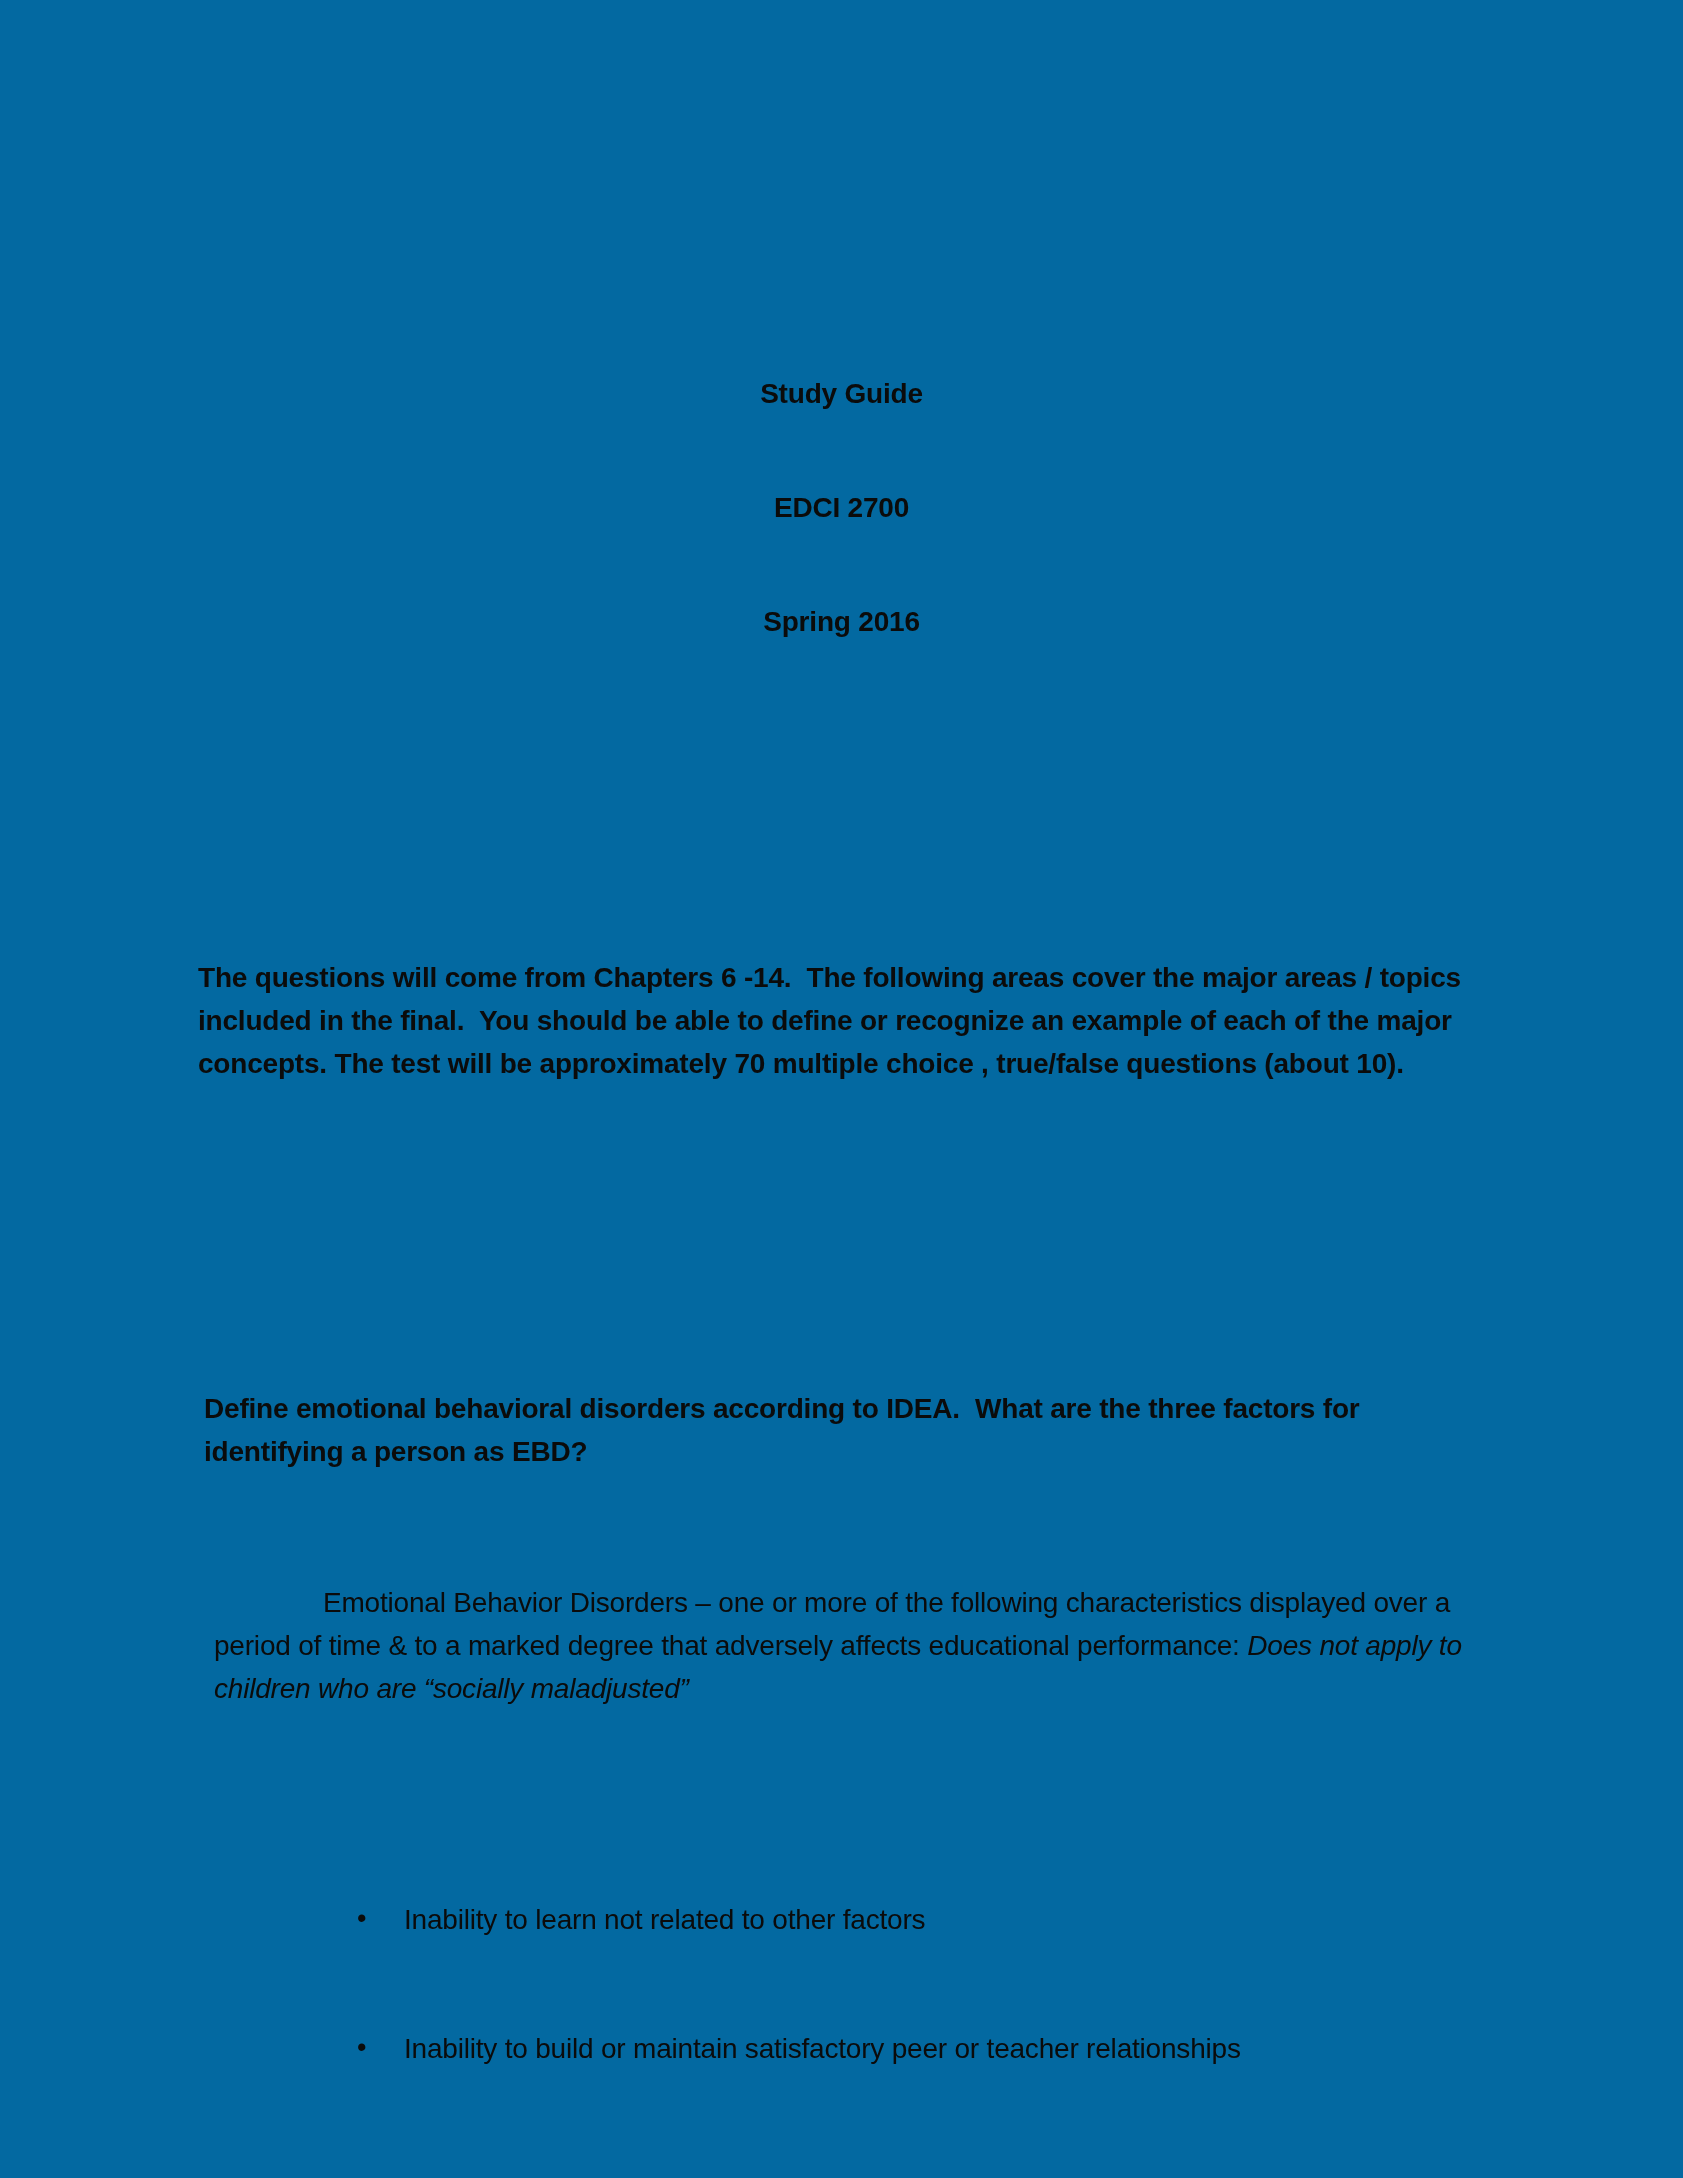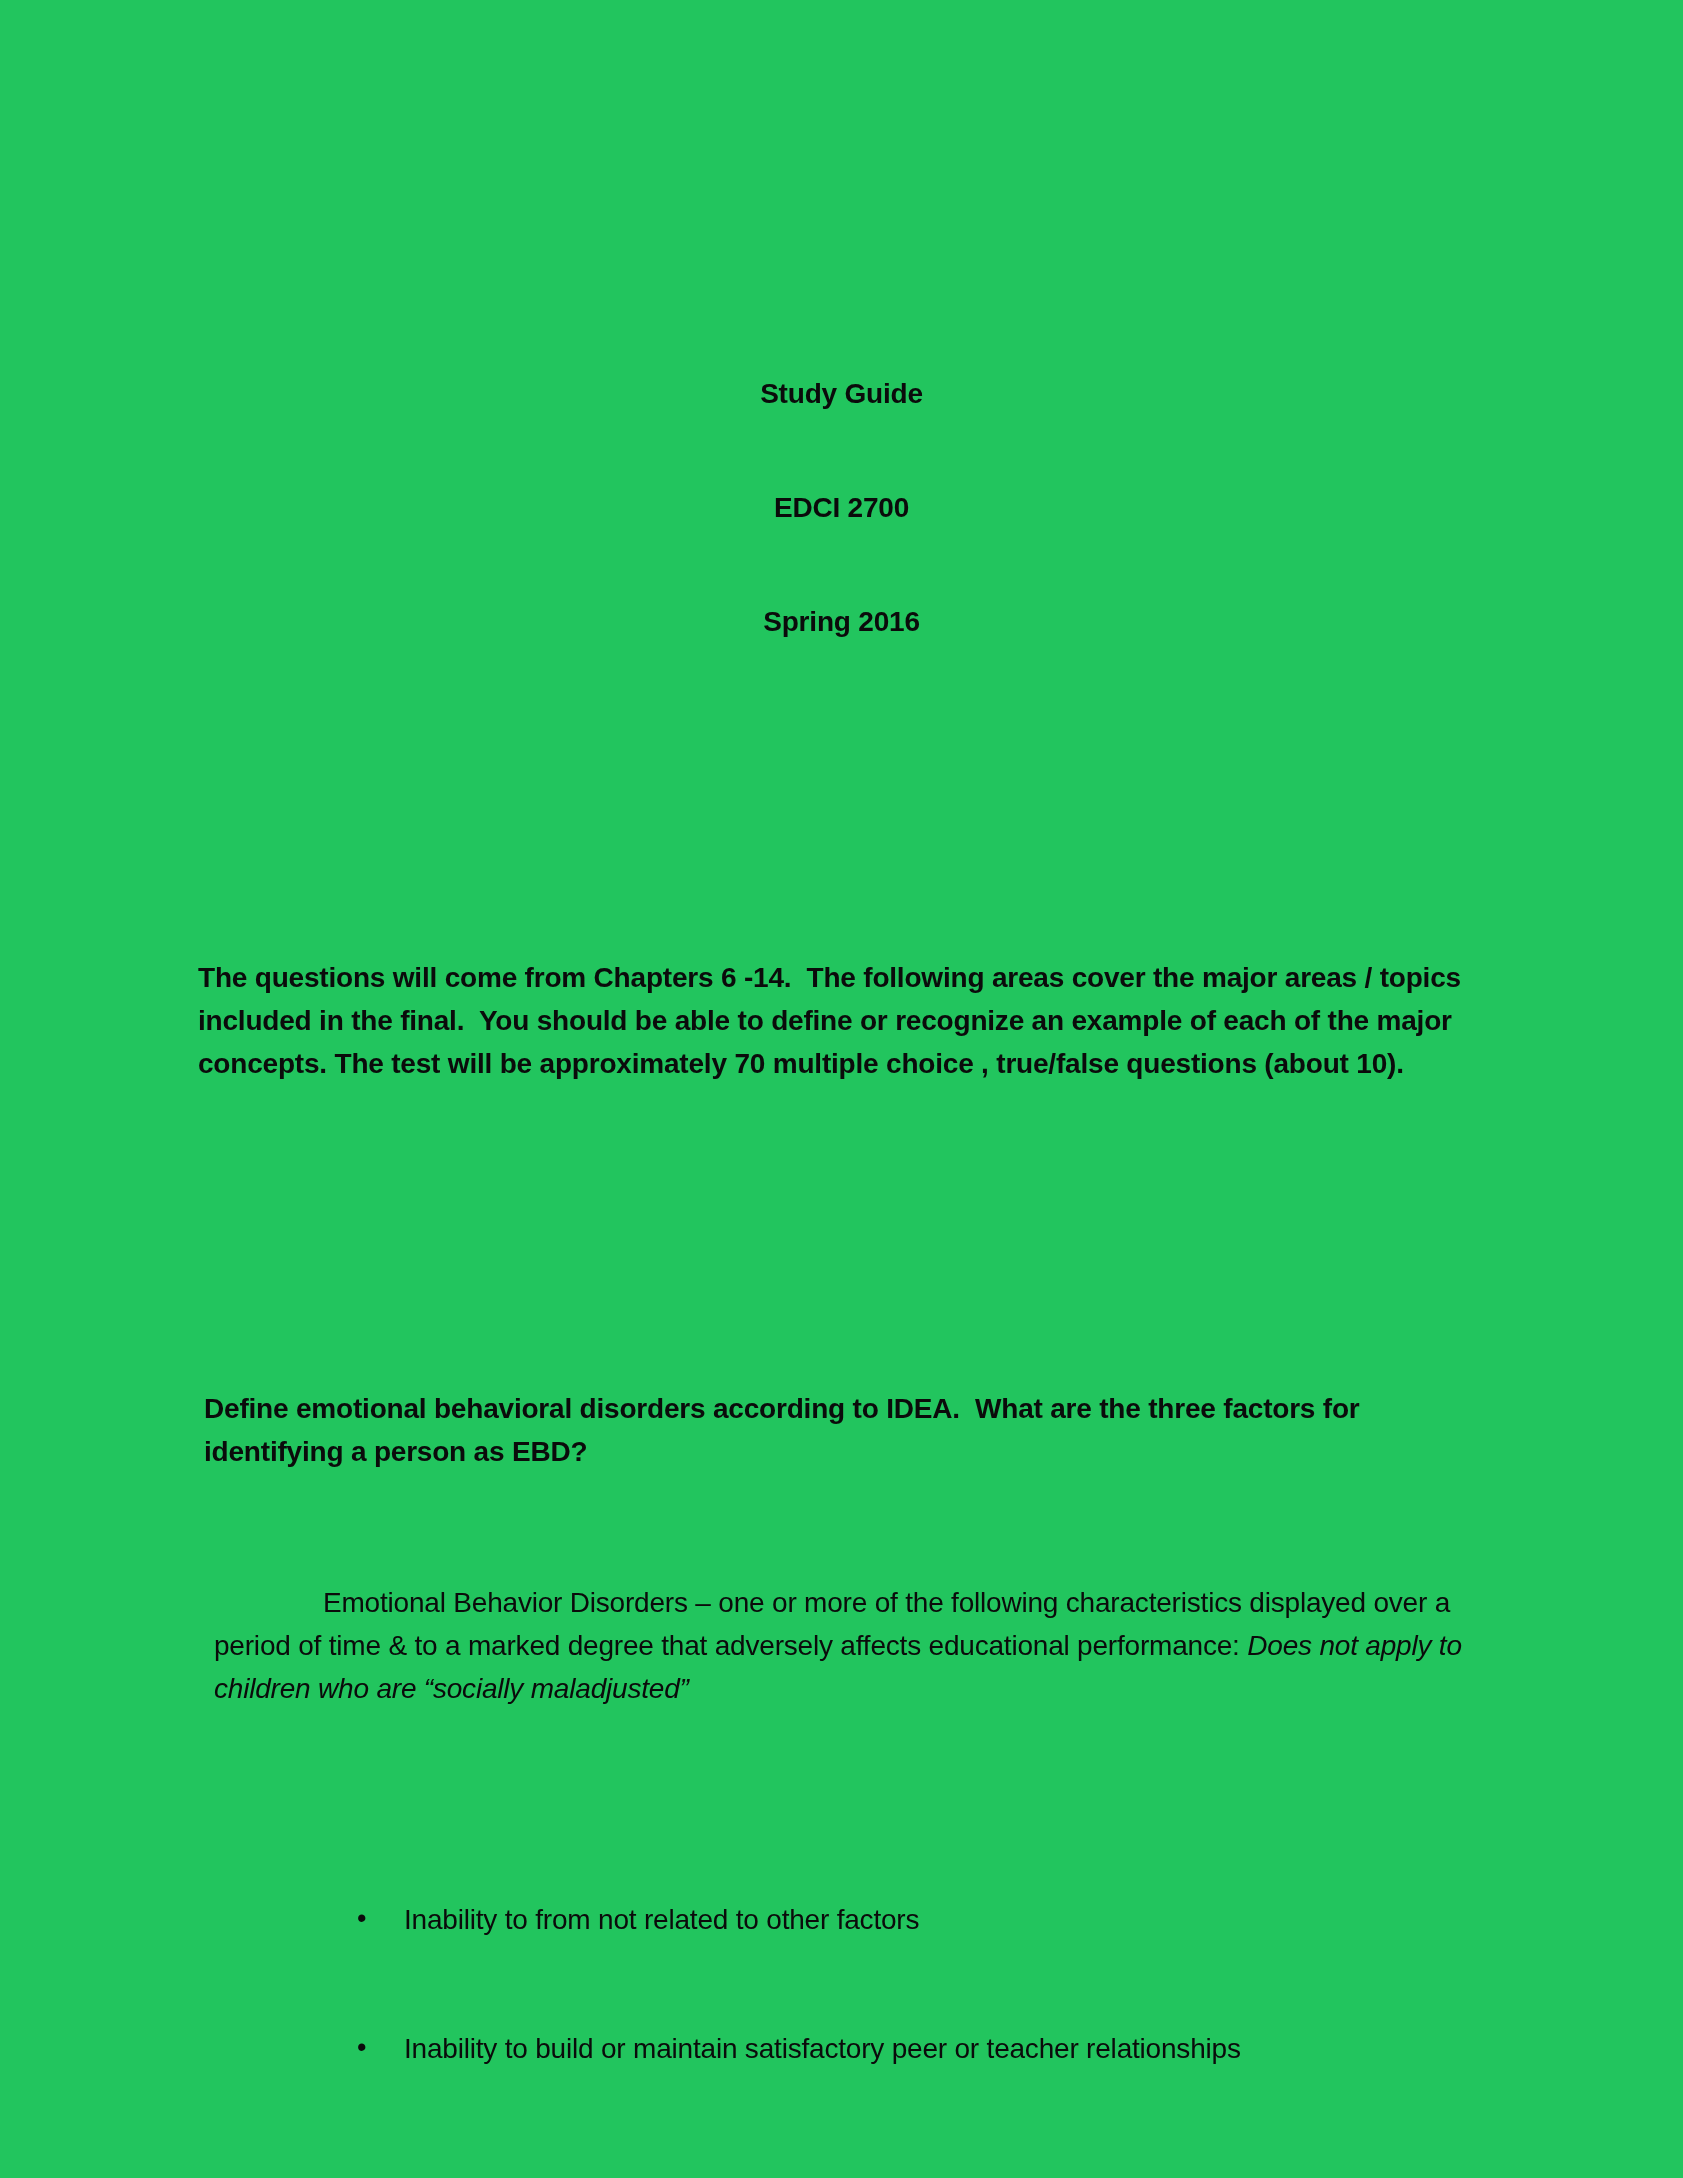--- a/index.html
+++ b/index.html
@@ -5,21 +5,21 @@
   html, body {
     margin: 0;
     padding: 0;
     background: #ffffff;
   }
   .page {
     position: relative;
     width: 1683px;
     height: 2178px;
     box-sizing: border-box;
-    background: #22c55e;
+    background: #0369a1;
     padding: 170px 198px 0 198px;
     font-family: "Liberation Sans", sans-serif;
     font-size: 28px;
     line-height: 43px;
     color: #0b0b0b;
     letter-spacing: -0.2px;
     white-space: pre-wrap;
     overflow: hidden;
   }
   .doc-title {
@@ -74,21 +74,21 @@
     <p>Spring 2016</p>
   </header>
 
   <p class="intro">The questions will come from Chapters 6 -14.  The following areas cover the major areas / topics included in the final.  You should be able to define or recognize an example of each of the major concepts. The test will be approximately 70 multiple choice , true/false questions (about 10).</p>
 
 
   <section>
     <p class="q">Define emotional behavioral disorders according to IDEA.  What are the three factors for identifying a person as EBD?</p>
     <p class="ans"><span>Emotional Behavior Disorders – one or more of the following characteristics displayed over a period of time &amp; to a marked degree that adversely affects educational performance: </span><em>Does not apply to children who are “socially maladjusted”</em></p>
     <ul class="bullets">
-      <li>Inability to from not related to other factors</li>
+      <li>Inability to learn not related to other factors</li>
       <li>Inability to build or maintain satisfactory peer or teacher relationships</li>
       
       
       
     </ul>
     
   </section>
 
   
 

